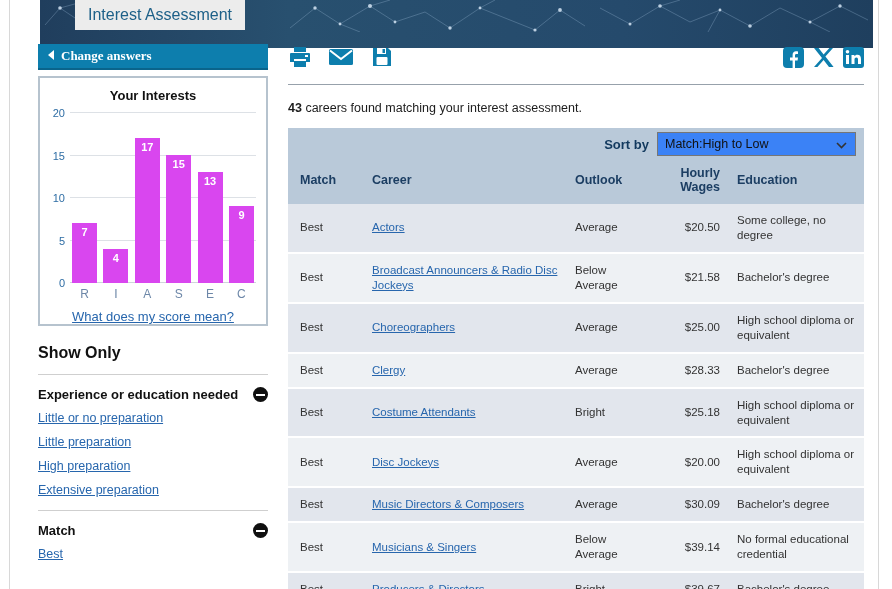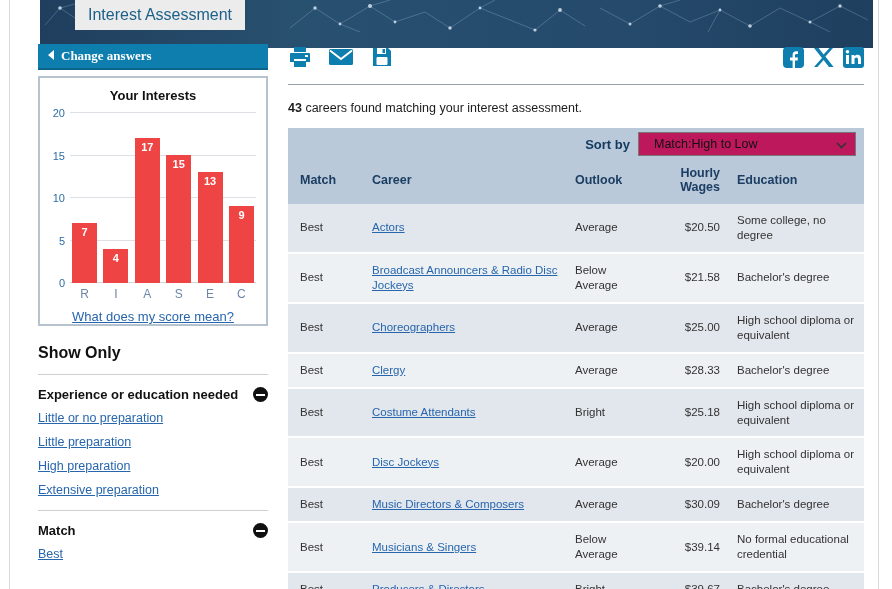--- a/index.html
+++ b/index.html
@@ -27,21 +27,21 @@
 
   #chart-panel { margin-top:6px; width:230px; height:250px; border:2px solid #b6c3ce;
     background:#fff; padding-top:10px; }
   #chart-title { text-align:center; font-size:13px; font-weight:bold; color:#111; }
   #plot { position:relative; margin:10px 10px 0 30px; height:170px; }
   .gridline { position:absolute; left:0; right:0; height:1px; background:#dde1e6; }
   .gridline.zero { background:#cfd5db; }
   .ytick { position:absolute; right:100%; margin-right:5px; font-size:11px; color:#2e6da4; }
   #bars { position:absolute; left:2px; right:2px; bottom:0; top:0; display:flex;
     justify-content:space-between; align-items:flex-end; }
-  .bar { width:25px; background:#ef4444; position:relative; }
+  .bar { width:25px; background:#d946ef; position:relative; }
   .bar .val { position:absolute; top:3px; left:0; right:0; text-align:center;
     color:#fff; font-size:11px; font-weight:bold; }
   #xlabels { display:flex; justify-content:space-between; margin:4px 12px 0 32px; }
   #xlabels span { width:25px; text-align:center; font-size:12px; color:#6d87a8; }
   #score-link-wrap { text-align:center; margin-top:6px; }
   a { color:#2766ad; }
   #score-link { font-size:13px; }
 
   #show-only { margin-top:18px; font-size:16px; font-weight:bold; color:#111; }
   .side-divider { border:none; border-top:1px solid #cfcfcf; margin:12px 0 0 0; }
@@ -61,22 +61,22 @@
   #social { margin-left:auto; display:flex; gap:9px; align-items:center; }
   .soc-icon { cursor:pointer; display:inline-flex; }
   #toolbar-rule { border:none; border-top:1px solid #97a1ab; margin-top:14px; }
   #results-line { margin-top:16px; font-size:12.5px; color:#1c1c1c; }
   #results-line b { font-weight:bold; }
 
   #table-wrap { margin-top:13px; }
   #sort-row { background:#b9c9d9; height:32px; display:flex; align-items:center;
     justify-content:flex-end; padding-right:8px; }
   #sort-label { font-size:13px; font-weight:bold; color:#12395e; margin-right:8px; }
-  #sort-select { position:relative; width:218px; height:24px; background:#be185d;
-    border:1px solid #767676; display:flex; align-items:center; padding:0 15px; cursor:pointer; }
+  #sort-select { position:relative; width:199px; height:24px; background:#3b82f6;
+    border:1px solid #767676; display:flex; align-items:center; padding:0 7px; cursor:pointer; }
   #sort-value { font-size:12.5px; color:#111; }
   #sort-select svg { position:absolute; right:8px; top:9px; }
 
   table { width:576px; border-collapse:collapse; table-layout:fixed; }
   col.c-match{width:72px;} col.c-career{width:203px;} col.c-outlook{width:92px;}
   col.c-wages{width:67px;} col.c-edu{width:142px;}
   thead th { background:#b9c9d9; color:#1c3e63; font-size:12.5px; font-weight:bold;
     text-align:left; padding:6px 0 10px 12px; }
   thead th.num { text-align:right; padding-right:2px; padding-left:0; }
   thead th.edu { padding-left:15px; }

